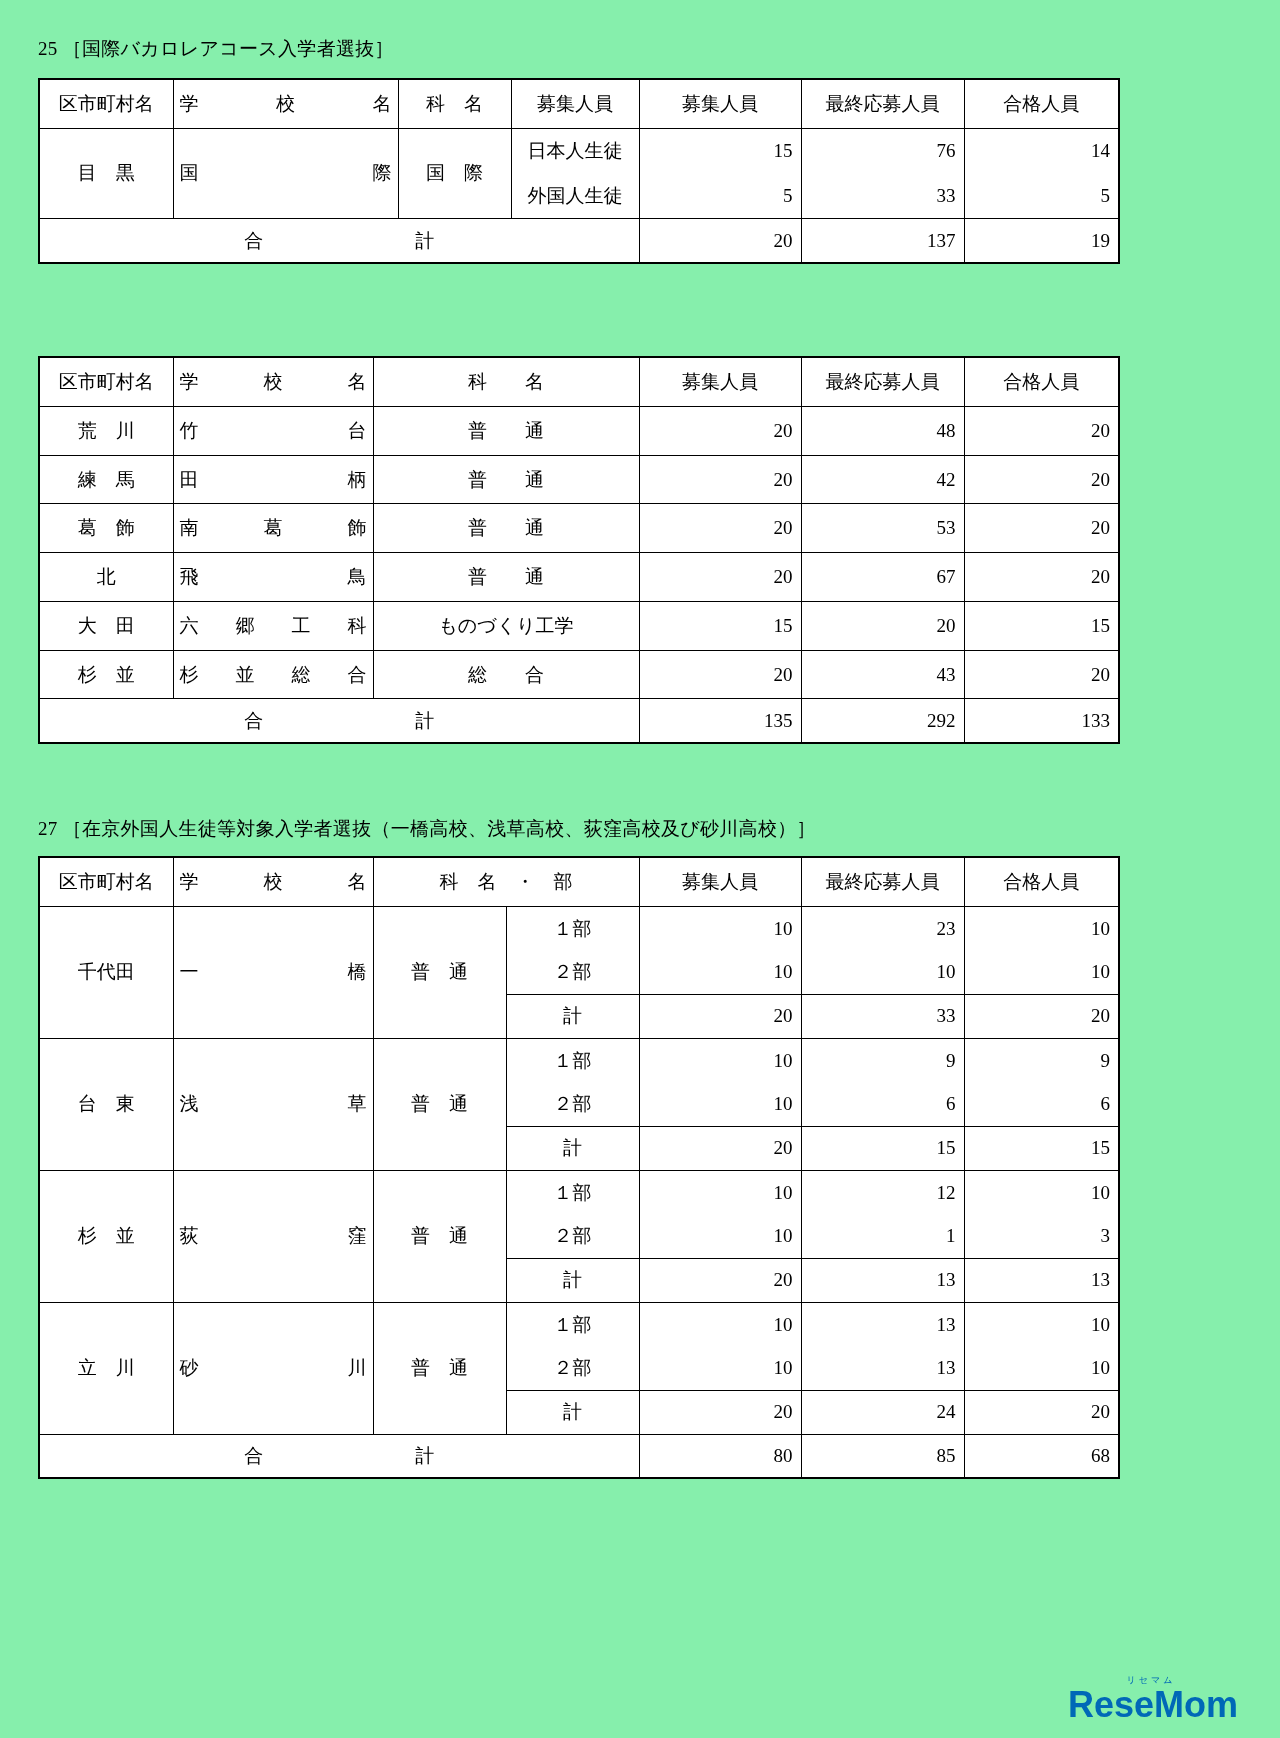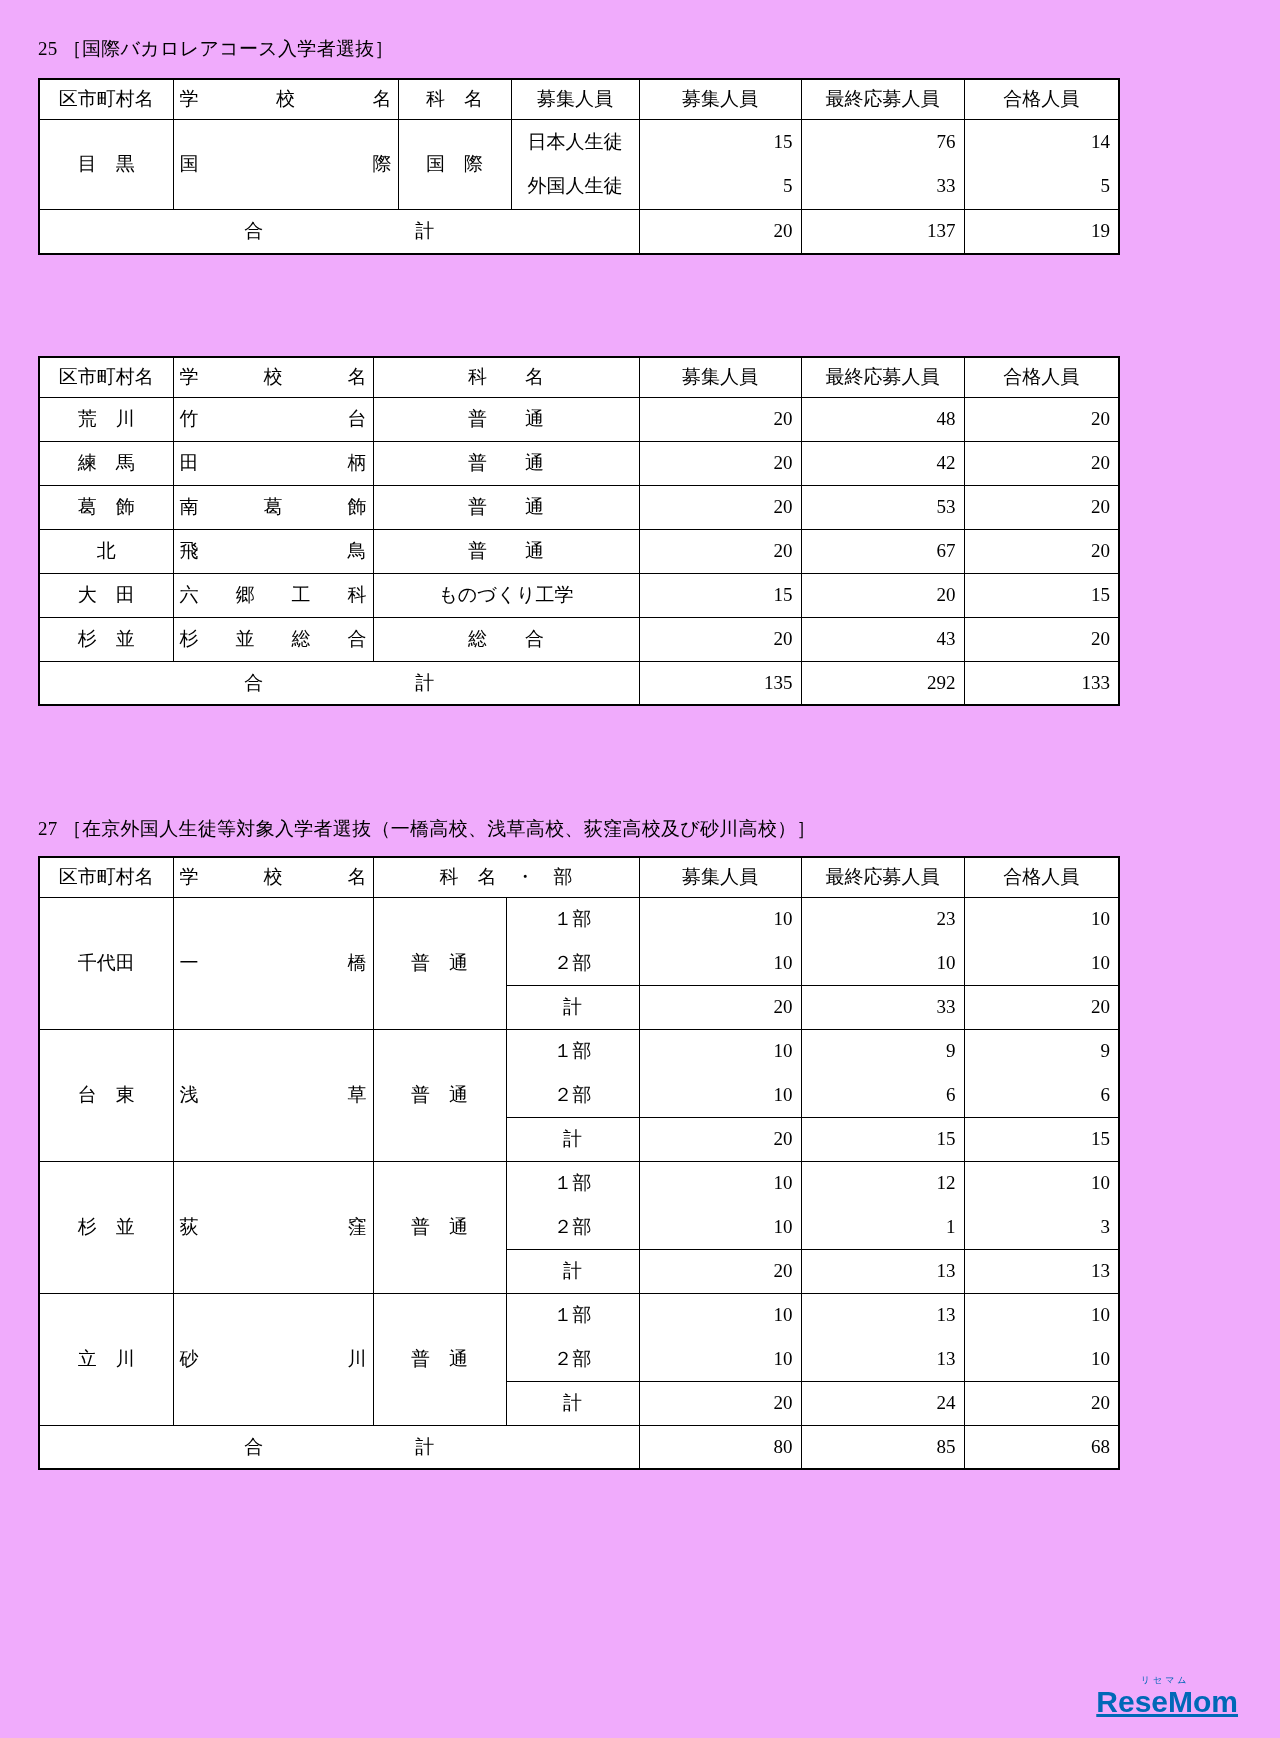--- a/index.html
+++ b/index.html
@@ -1,48 +1,47 @@
 <!DOCTYPE html>
 <html><head>
 <meta charset="utf-8">
 <style>
   html,body{margin:0;padding:0;}
   body{
     width:1280px;height:1738px;background:#ffffff;color:#000;
     font-family:"Liberation Serif","DejaVu Serif",serif;
   }
-  .page{position:relative;width:1280px;height:1738px;background:#f0abfc;overflow:hidden;}
+  .page{position:relative;width:1280px;height:1738px;background:#86efac;overflow:hidden;}
   .sec-title{position:absolute;left:38px;font-size:19px;white-space:nowrap;letter-spacing:.3px;}
   table.tbl{
     position:absolute;left:38px;width:1080px;
     border-collapse:collapse;table-layout:fixed;
     border:2px solid #000;background:#fff;
   }
   .tbl th,.tbl td{
     border:1px solid #000;font-size:19px;font-weight:normal;
     vertical-align:middle;padding:0;line-height:1.25;overflow:hidden;
   }
   .tbl tr{height:44px;}
   .tbl tr.head{height:40px;}
   .tbl tr.r45{height:45px;}
   .tbl th{text-align:center;}
   .c{text-align:center;}
-  .j{text-align:justify;text-align-last:justify;text-justify:inter-character;padding:3px 6px !important;}
+  .j{text-align:justify;text-align-last:justify;text-justify:inter-character;padding:12px 6px !important;}
   .num{text-align:right;padding-right:8px !important;}
   .hb{border-bottom-style:hidden !important;}
   .ht{border-top-style:hidden !important;}
   .logo{position:absolute;right:42px;top:1676px;text-align:center;line-height:1;}
   .logo-ruby{
     font-size:9px;letter-spacing:3px;margin:0 4px 2px 0;
     font-family:"Liberation Sans","DejaVu Sans",sans-serif;
   }
   .logo-text{
-    font-size:30px;font-weight:bold;letter-spacing:0;
+    font-size:36px;font-weight:bold;letter-spacing:0;
     font-family:"Liberation Sans","DejaVu Sans",sans-serif;
-    text-decoration:underline;
   }
 </style>
 </head>
 <body>
 
 <div class="page">
 
   <div class="sec-title" style="top:36px">25 ［国際バカロレアコース入学者選抜］</div>
 
   <table class="tbl" style="top:78px">

